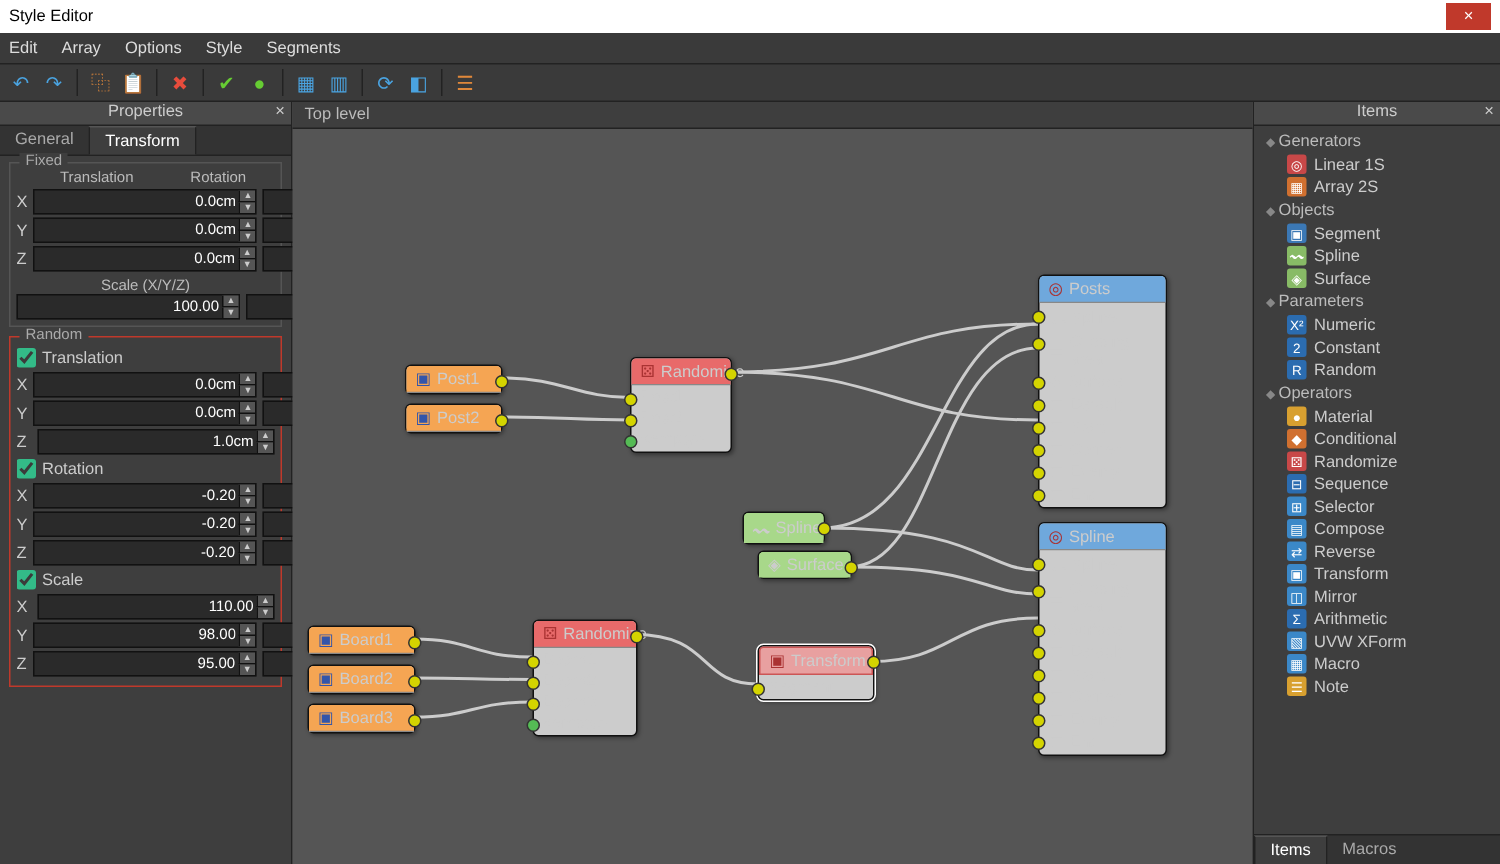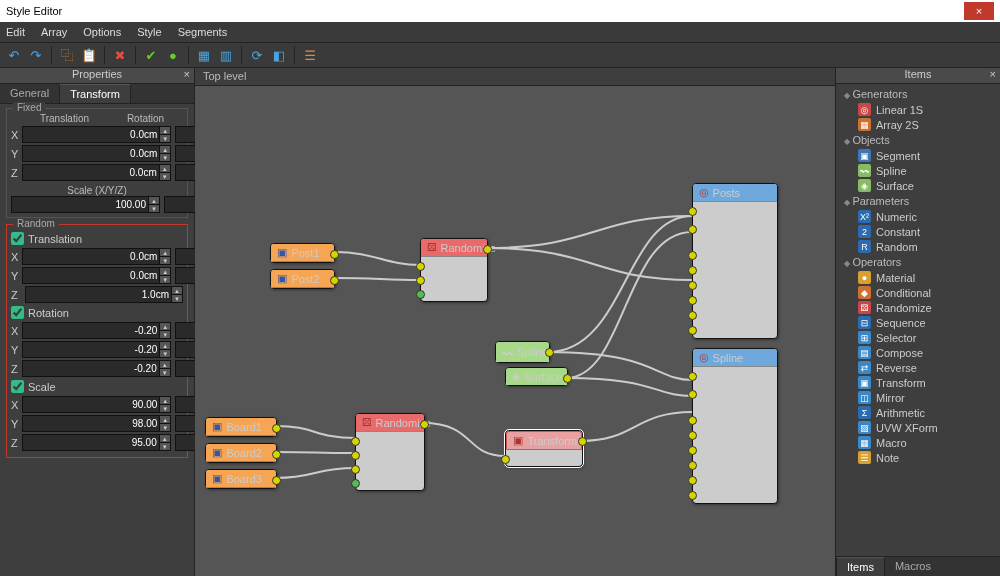--- a/index.html
+++ b/index.html
@@ -299,27 +299,20 @@
               </div>
             </div>
           </div>
         <label class="chk">
             <input type="checkbox" checked="" style="">
             <span>Scale</span>
           </label>
         <div class="row">
             <div class="axis">X</div>
             <div class="spin">
-              <input value="90.00" style="">
-              <div class="btns">
-                <div>▲</div>
-                <div>▼</div>
-              </div>
-            </div>
-            <div class="spin">
               <input value="110.00" style="">
               <div class="btns">
                 <div>▲</div>
                 <div>▼</div>
               </div>
             </div>
           </div>
         <div class="row">
             <div class="axis">Y</div>
             <div class="spin">

